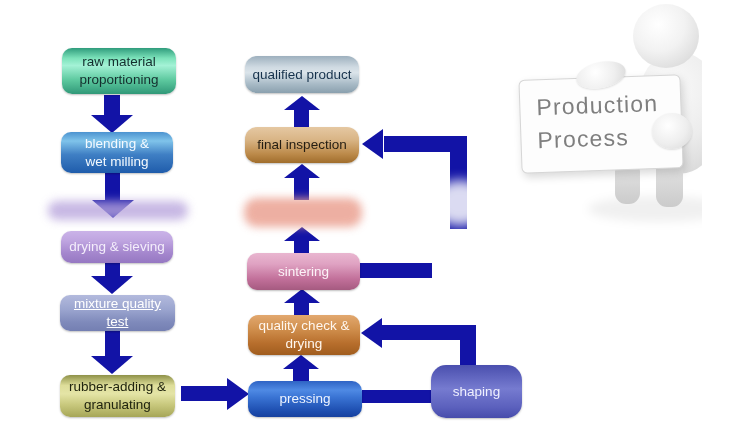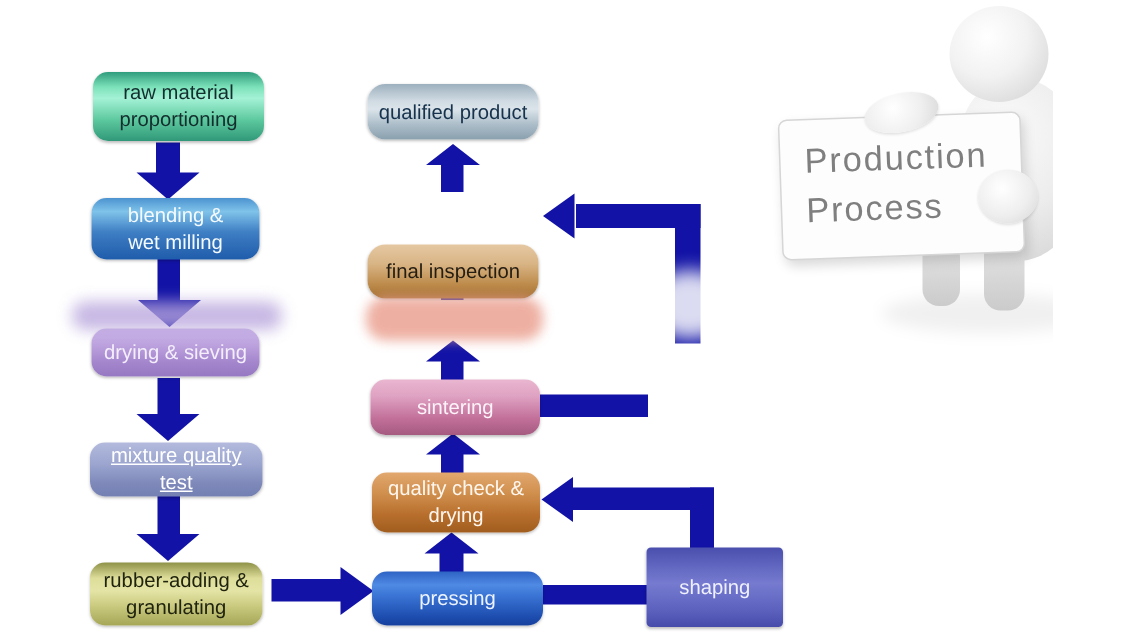--- a/index.html
+++ b/index.html
@@ -7,39 +7,39 @@
          font-family:"Liberation Sans", sans-serif;padding-left:36px;}
   
   .node{position:absolute;display:flex;align-items:center;justify-content:center;
         text-align:center;border-radius:10px;font-size:13.5px;line-height:1.32;
         box-shadow:0 1px 2px rgba(0,0,0,.25);}
   .node-label{white-space:pre-line;}
   .n-raw{left:62px;top:48px;width:114px;height:46px;color:#142e2e;
     background:linear-gradient(180deg,#2f9c7c 0%,#7ce2ba 22%,#a4f2d6 38%,#5cc89e 70%,#309878 100%);}
   .n-blending{left:61px;top:132px;width:112px;height:41px;color:#f4faff;
     background:linear-gradient(180deg,#4c93d0 0%,#7fc3ea 22%,#3f7fc4 55%,#1f5cab 100%);}
-  .n-drying{left:61px;top:219px;width:112px;height:32px;color:#f4eefb;
+  .n-drying{left:61px;top:231px;width:112px;height:32px;color:#f4eefb;
     background:linear-gradient(180deg,#cab3e8 0%,#bfa5e0 30%,#a486cd 70%,#9678c2 100%);}
   .n-mixture{left:60px;top:295px;width:115px;height:36px;color:#ffffff;
     background:linear-gradient(180deg,#b3badd 0%,#9ba5cf 40%,#7f8abb 75%,#747fb2 100%);text-decoration:underline;}
   .n-rubber{left:60px;top:375px;width:115px;height:42px;color:#20240f;
     background:linear-gradient(180deg,#8e9148 0%,#dede9a 25%,#e4e4a6 45%,#c9c97e 70%,#a6a657 100%);}
   .n-qualified{left:245px;top:56px;width:114px;height:37px;color:#16324c;border-radius:12px;
     background:linear-gradient(180deg,#9db0be 0%,#cfdae2 30%,#dbe4ea 45%,#a9bbc7 75%,#8aa0ae 100%);}
   .n-final{left:245px;top:127px;width:114px;height:36px;color:#241d12;border-radius:12px;
-    background:linear-gradient(180deg,#e5c8a2 0%,#d9b586 35%,#bc8a4a 75%,#a06d2c 100%);margin-top:36px;}
+    background:linear-gradient(180deg,#e5c8a2 0%,#d9b586 35%,#bc8a4a 75%,#a06d2c 100%);}
   .n-sintering{left:247px;top:253px;width:113px;height:37px;color:#fdf3f8;
     background:linear-gradient(180deg,#e9b6d0 0%,#dfa2c2 30%,#c2709a 70%,#a55a80 100%);}
   .n-qcheck{left:248px;top:315px;width:112px;height:40px;color:#fff7ef;
     background:linear-gradient(180deg,#e2a86f 0%,#d08f4d 35%,#b86f2d 70%,#a05d1e 100%);}
   .n-pressing{left:248px;top:381px;width:114px;height:36px;color:#eef4ff;
     background:linear-gradient(180deg,#2e63c4 0%,#4f8ae4 25%,#3a74d4 45%,#1c4cae 85%,#16409e 100%);}
   .n-finishing{left:430px;top:228px;width:93px;height:50px;color:#ffffff;border-radius:15px;
     background:linear-gradient(180deg,#3a3ecc 0%,#6266e2 40%,#5a5edd 55%,#3336c0 100%);}
-  .n-shaping{left:431px;top:365px;width:91px;height:53px;color:#f0f1ff;border-radius:3px;
+  .n-shaping{left:431px;top:365px;width:91px;height:53px;color:#f0f1ff;border-radius:15px;
     background:linear-gradient(180deg,#4a4fae 0%,#767bd0 45%,#5b60bd 80%,#474cab 100%);}
   
   .shaft{position:absolute;background:var(--arrow,#1213a6);}
   .tri{position:absolute;width:0;height:0;}
   .tri-down{border-left:21px solid transparent;border-right:21px solid transparent;
             border-top:18px solid var(--arrow,#1213a6);}
   .tri-up{border-left:18px solid transparent;border-right:18px solid transparent;
           border-bottom:14px solid var(--arrow,#1213a6);}
   .tri-left{border-top:15px solid transparent;border-bottom:15px solid transparent;
             border-right:21px solid var(--arrow,#1213a6);}

